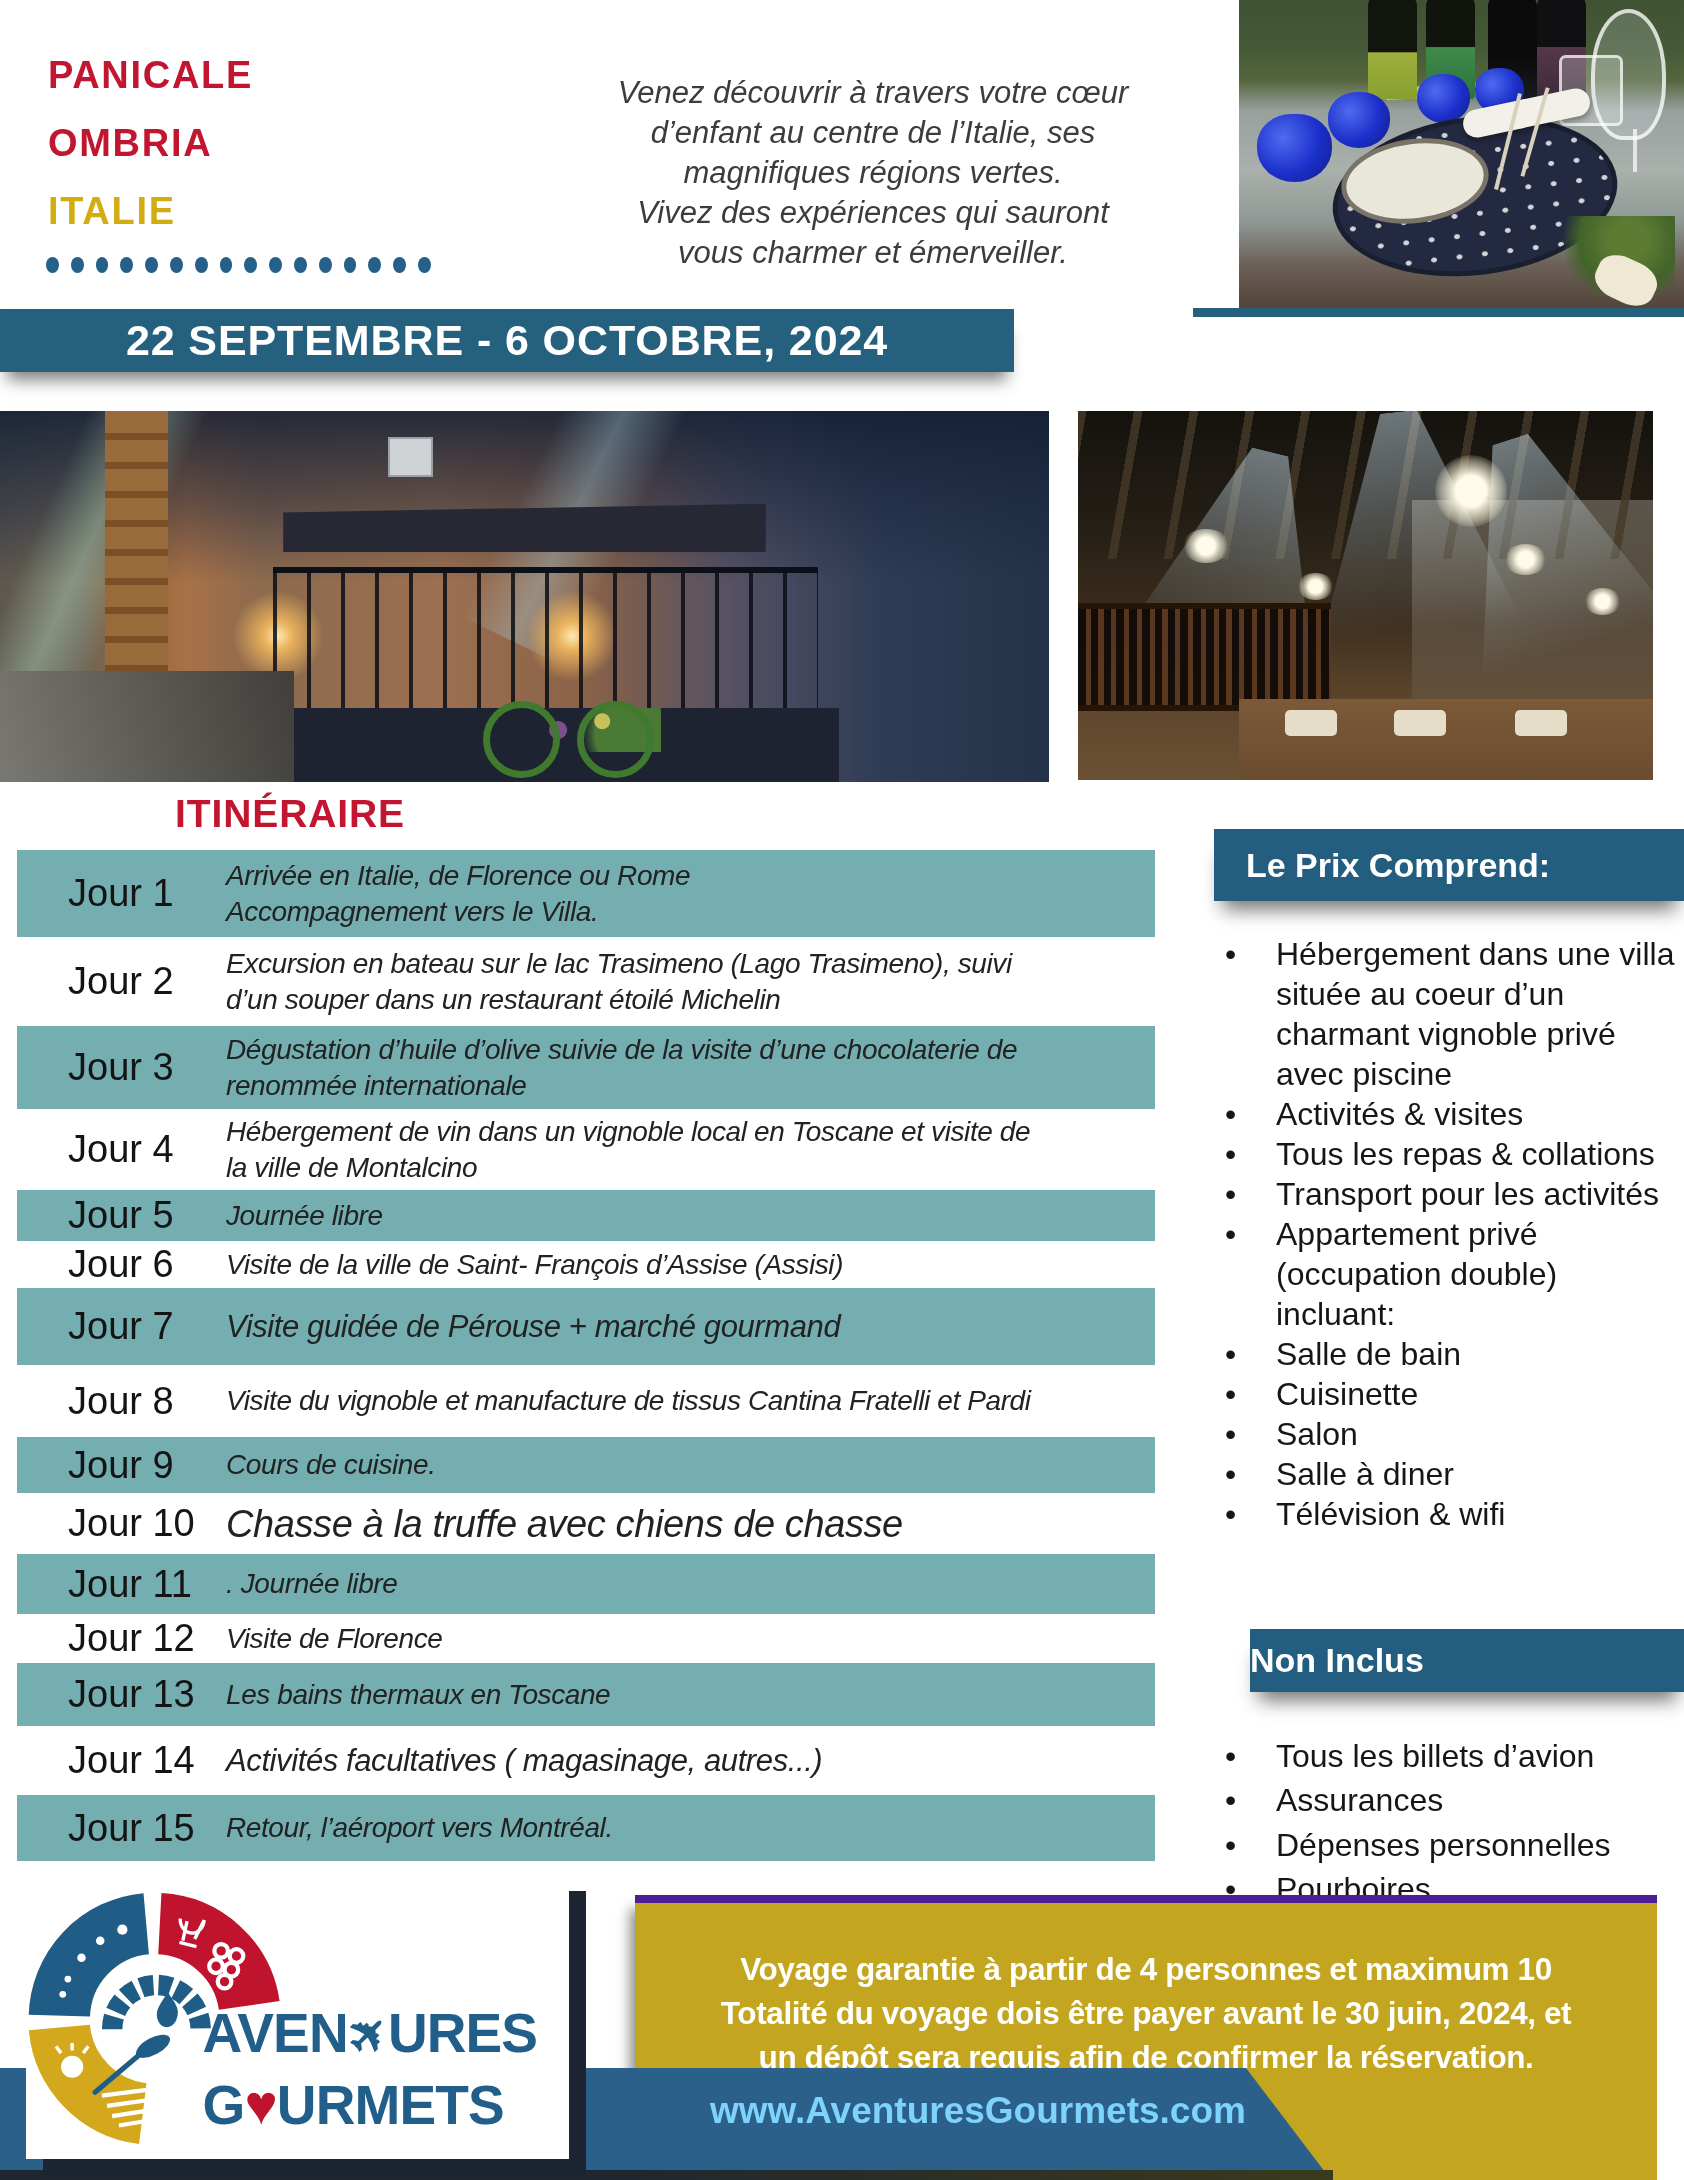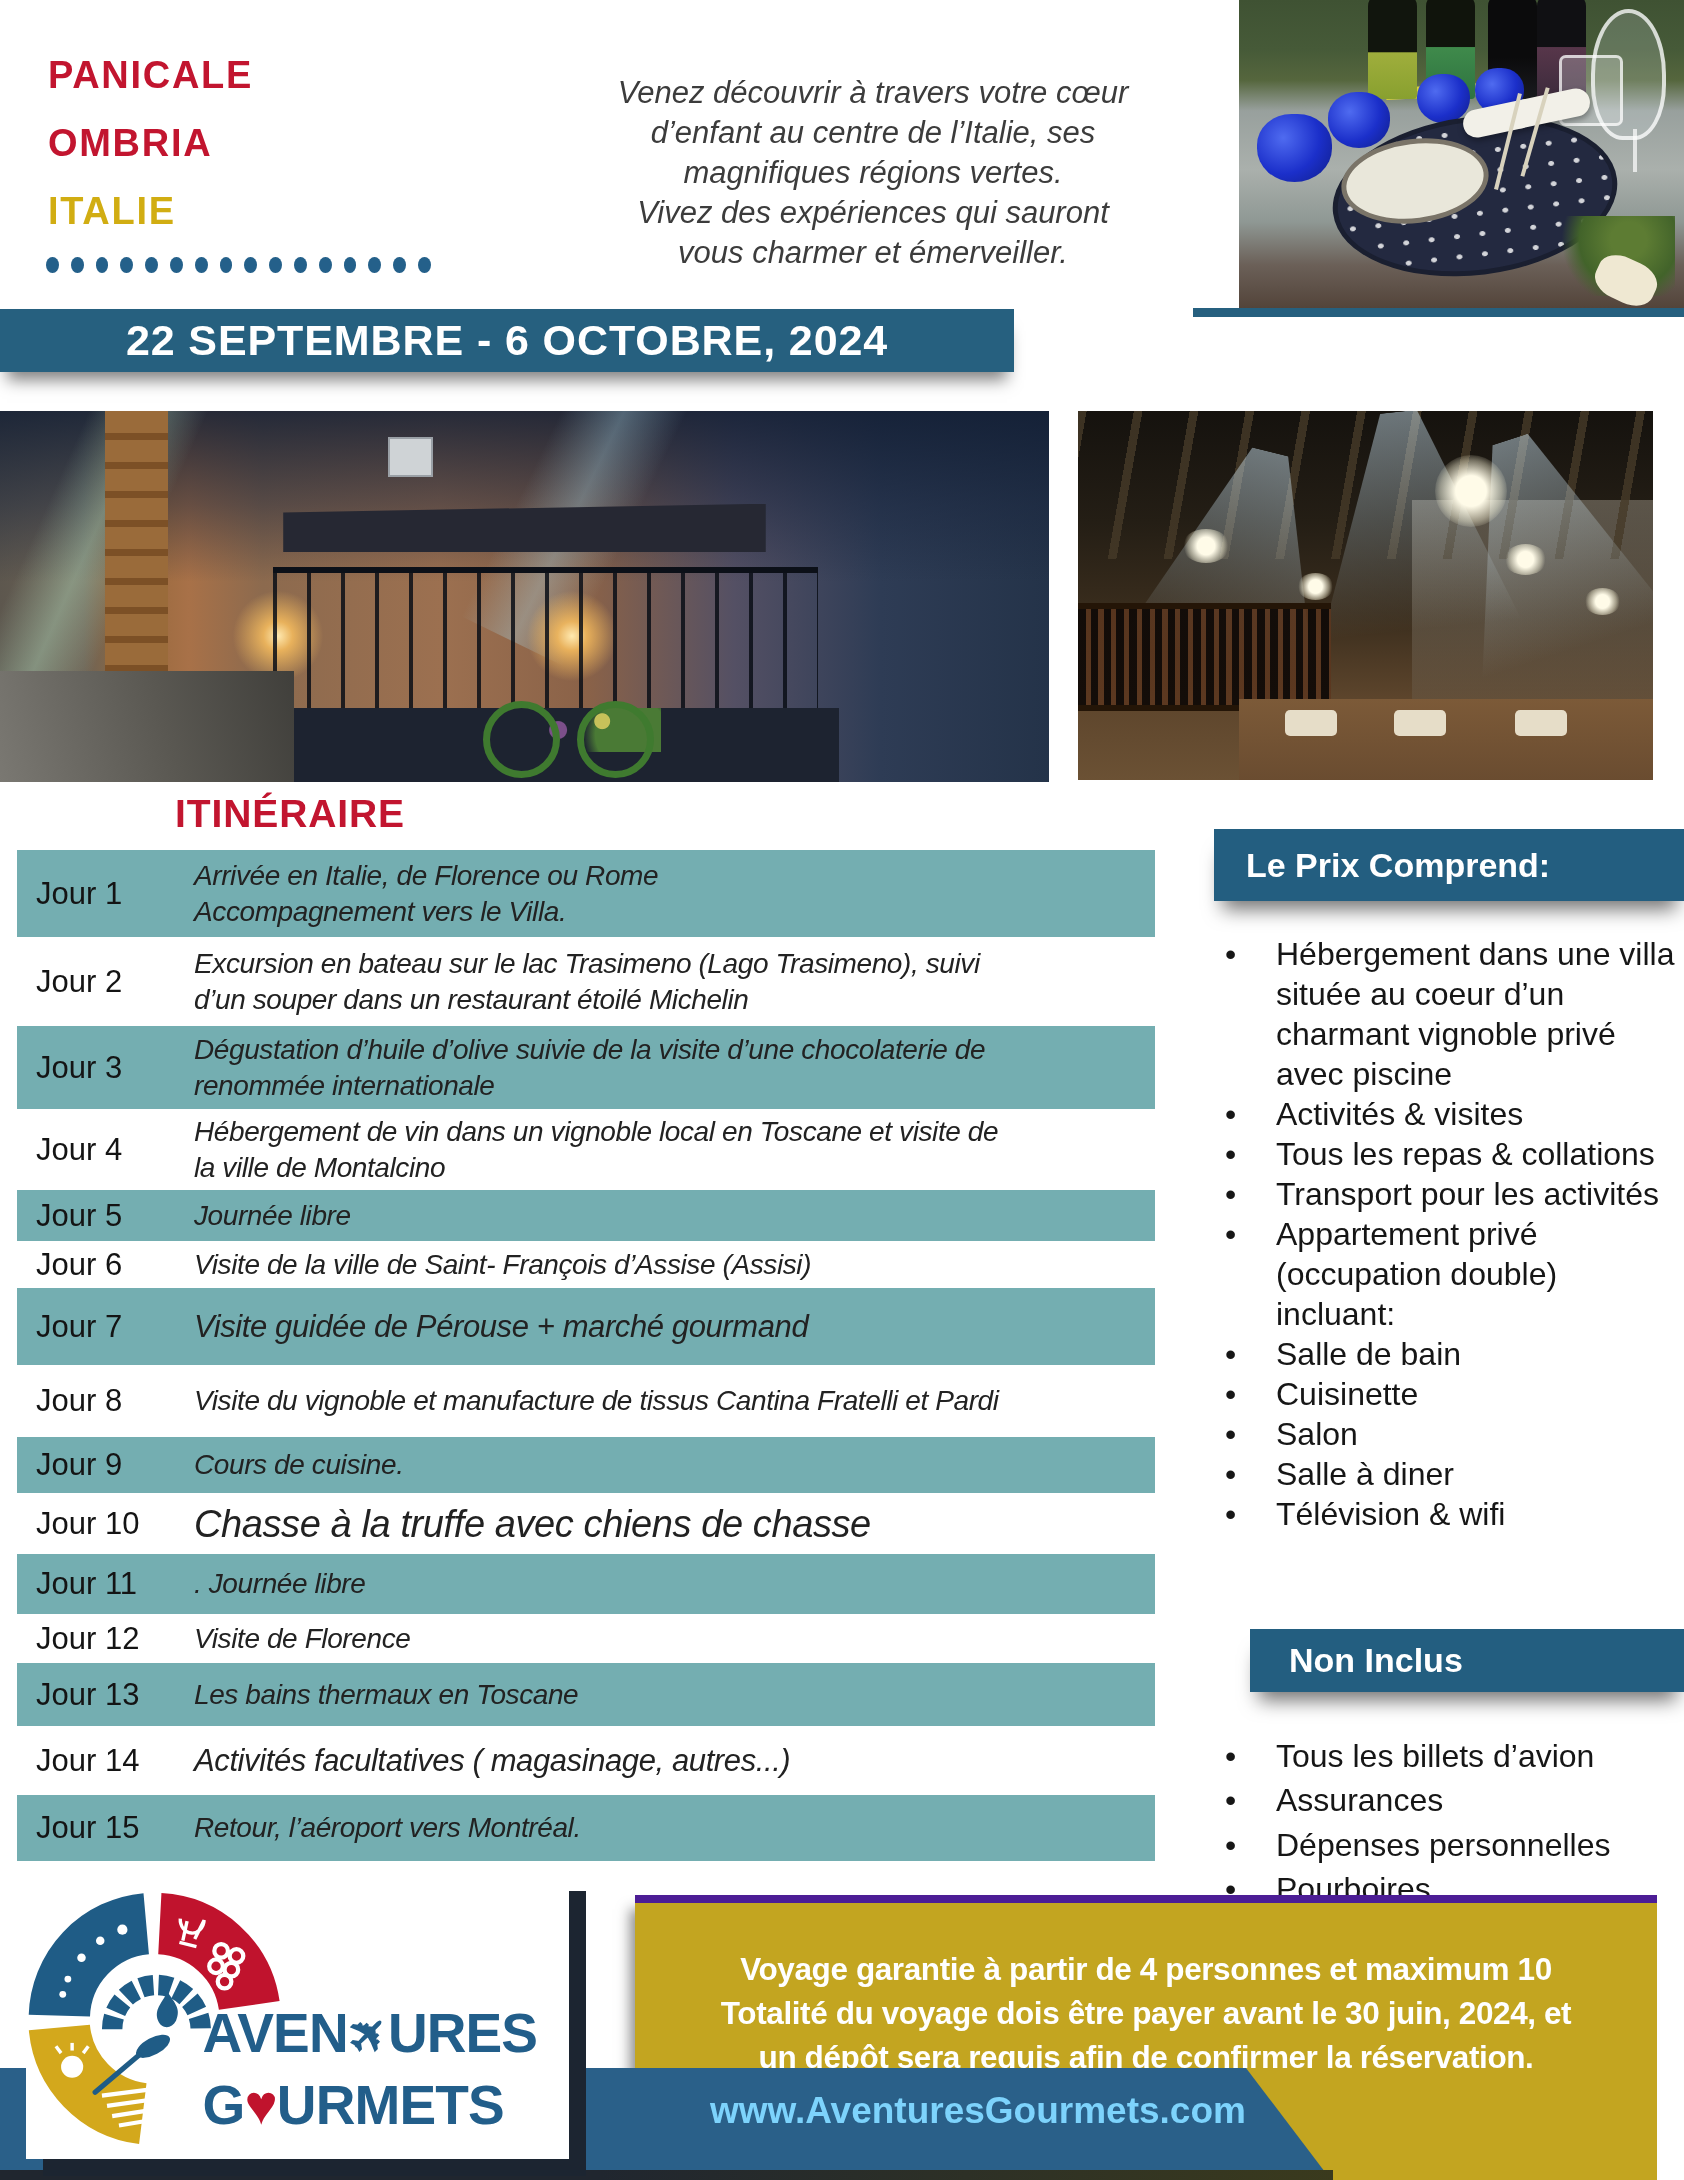--- a/index.html
+++ b/index.html
@@ -102,34 +102,34 @@
     background:linear-gradient(180deg,#7c5a38 0%,#6a4c30 100%);}
   .pr-set1,.pr-set2,.pr-set3{bottom:12%;width:9%;height:7%;background:#e6ddc8;border-radius:5.1px;}
   .pr-set1{left:36%}.pr-set2{left:55%}.pr-set3{left:76%}
 
   
   .itin-heading{position:absolute;left:175px;top:792px;font-size:39px;font-weight:bold;
     color:#c2152f;letter-spacing:0.9px;}
   .itin{position:absolute;left:17px;top:850px;width:1138px;}
   .row{display:flex;align-items:center;}
   .row.teal{background:#74aeb1;}
-  .row .day{width:158px;padding-left:19px;font-size:31px;color:#141414;flex-shrink:0;}
+  .row .day{width:158px;padding-left:19px;font-size:38px;color:#141414;flex-shrink:0;margin-left:32px;}
   .row .desc{font-style:italic;font-size:28px;letter-spacing:-0.4px;color:#222;
     line-height:36px;white-space:pre;}
 
   
   .price-header{position:absolute;left:1214px;top:829px;width:471px;height:72px;background:#235e80;
     color:#fff;font-weight:bold;font-size:34px;display:flex;align-items:center;padding-left:32px;
     box-sizing:border-box;box-shadow:0 17px 19px -8.5px rgba(0,0,0,.55);}
   .blist{position:absolute;list-style:none;margin:0;padding:0;width:477px;}
   .blist li{position:relative;padding-left:68px;font-size:32px;line-height:40px;color:#161616;}
   .blist li::before{content:"\2022";position:absolute;left:17px;}
   .price-list{left:1208px;top:934px;}
   .noninc-header{position:absolute;left:1250px;top:1629px;width:435px;height:63px;background:#235e80;
-    color:#fff;font-weight:bold;font-size:34px;display:flex;align-items:center;padding-left:39px;
+    color:#fff;font-weight:bold;font-size:34px;display:flex;align-items:center;
     box-sizing:border-box;box-shadow:0 17px 19px -8.5px rgba(0,0,0,.55);}
   .noninc-list{left:1208px;top:1736px;}
   .noninc-list li{margin-bottom:4.3px;}
 
   
   .yellow-box{position:absolute;left:635px;top:1895px;width:1022px;height:285px;background:#c3a520;
     border-top:8px solid #4c1d95;box-sizing:border-box;
     box-shadow:-10.2px 8.5px 12px -5.1px rgba(30,30,30,.5);}
   .guarantee{margin-top:44px;text-align:center;color:#fff;font-weight:bold;font-size:31.5px;
     letter-spacing:-0.4px;line-height:44px;white-space:pre;}

